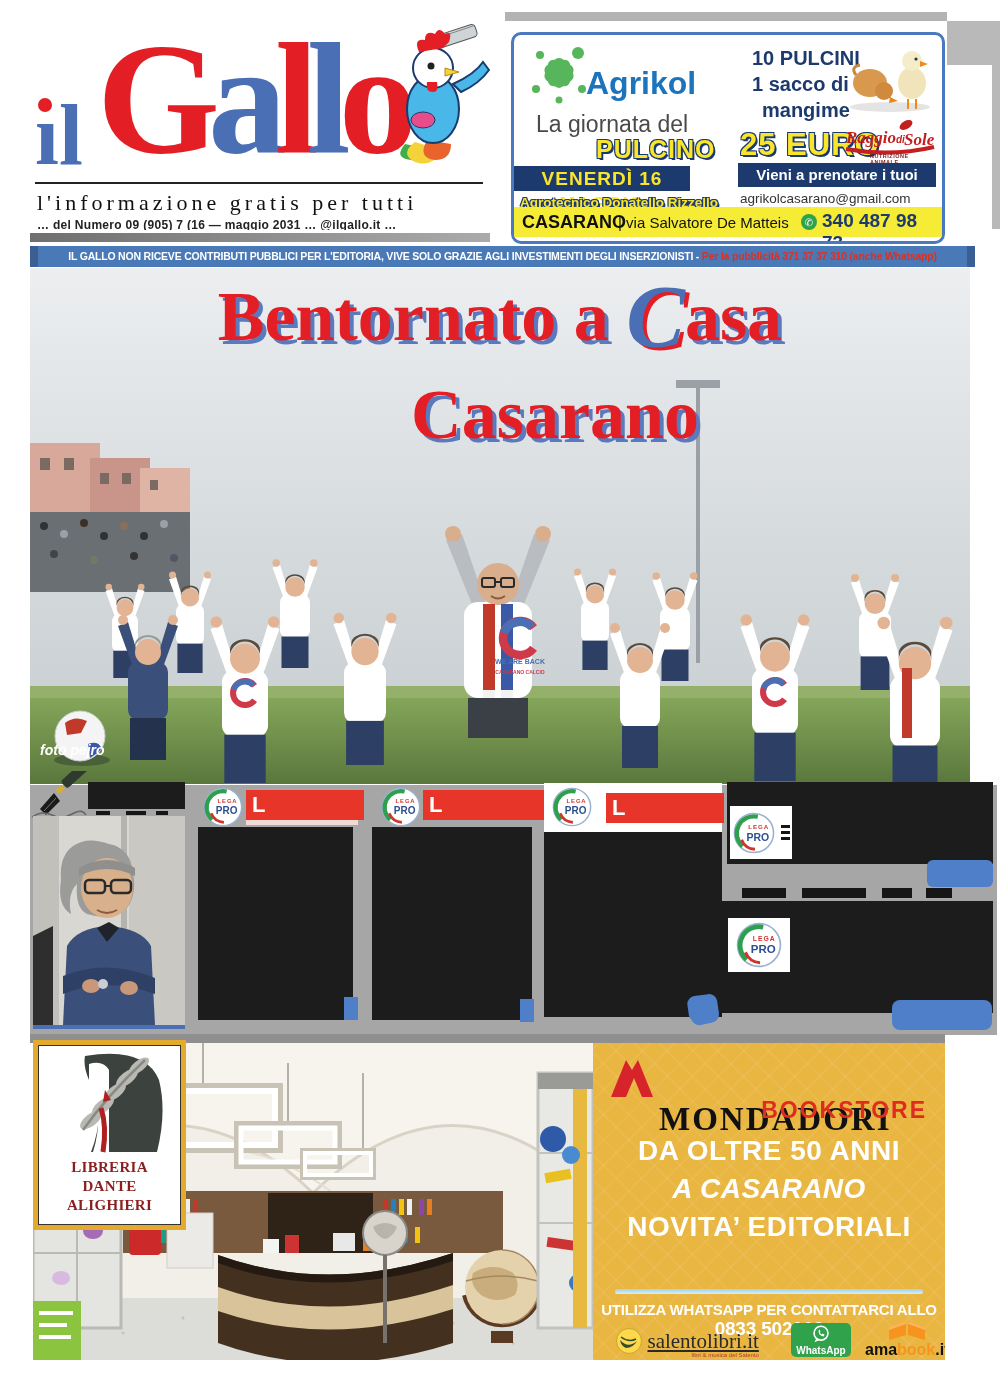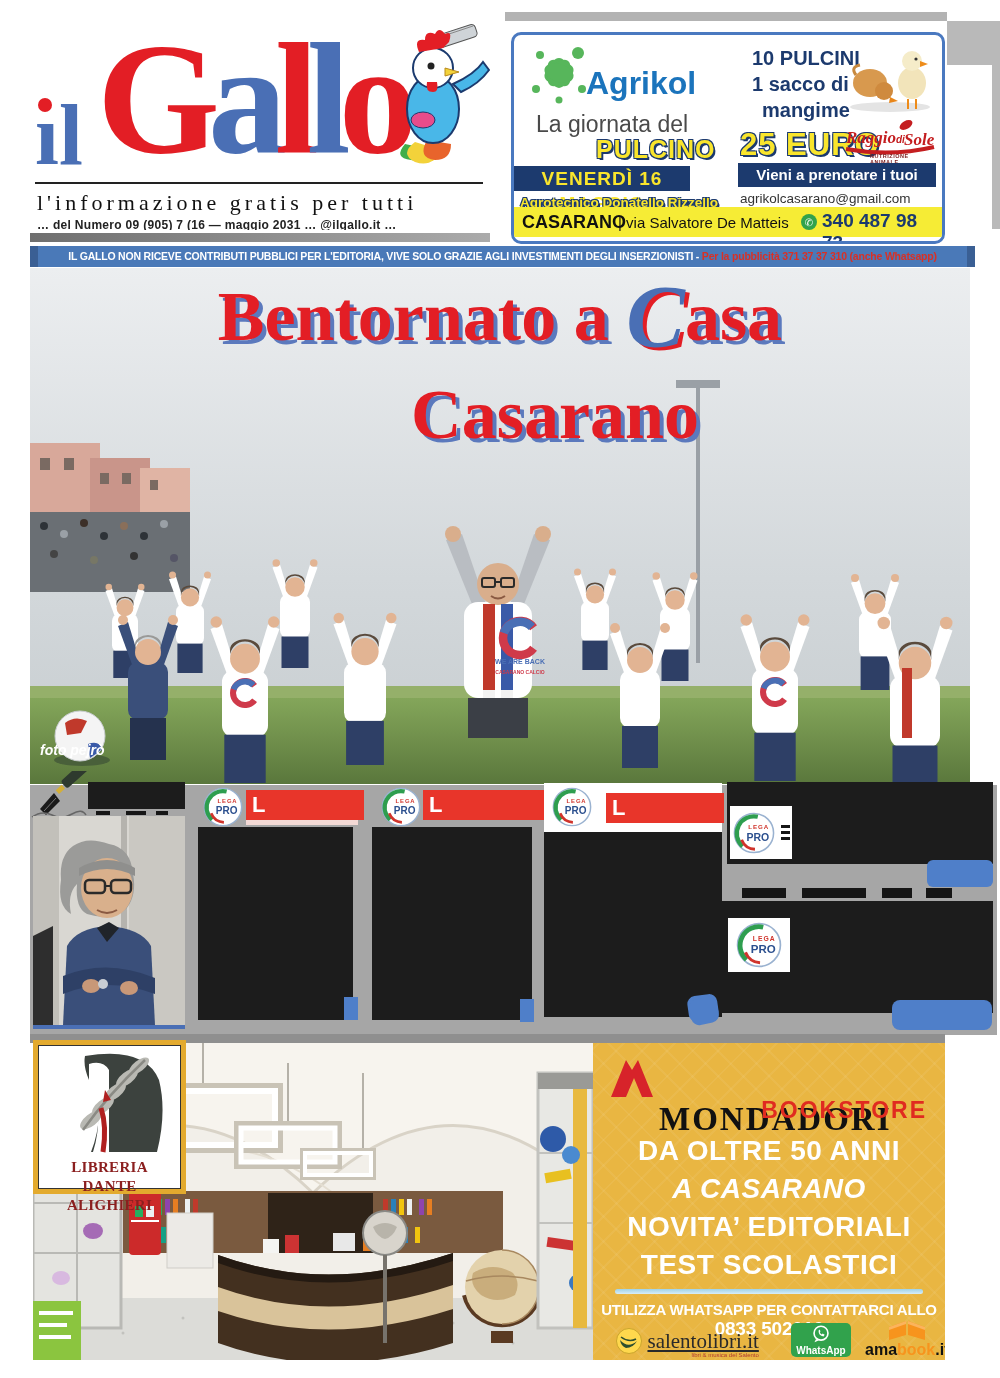--- a/index.html
+++ b/index.html
@@ -514,21 +514,21 @@
       <circle cx="520" cy="96" r="13" fill="#2e5aa8"></circle>
       <circle cx="538" cy="112" r="9" fill="#4a8ad0"></circle>
 
       <rect x="0" y="258" width="48" height="59" fill="#8bc53f"></rect>
       <rect x="6" y="268" width="34" height="4" fill="#fff"></rect>
       <rect x="6" y="280" width="28" height="4" fill="#fff"></rect>
       <rect x="6" y="292" width="32" height="4" fill="#fff"></rect>
     </svg>
   </div>
 
-  <div class="abs dante-card" style="left:33px;top:1040px;width:153px;height:154px;">
+  <div class="abs dante-card" style="left:33px;top:1040px;width:153px;height:190px;">
     <div class="dante-inner">
       <svg width="130" height="104" viewBox="0 0 130 104">
         <path d="M40,6 Q100,-4 114,30 Q122,62 112,102 L46,102 Q62,62 44,30 Q38,16 40,6 Z" fill="#3c423e"></path>
         <path d="M44,14 Q58,10 64,20 L64,102 L48,102 Q60,64 44,32 Z" fill="#fff"></path>
         <path d="M50,34 l-8,8 l8,5 l-5,8 l8,4" stroke="#fff" stroke-width="4" fill="none"></path>
         <g fill="#b9b9b3">
           <ellipse cx="46" cy="70" rx="13" ry="6" transform="rotate(-38 46 70)"></ellipse>
           <ellipse cx="58" cy="56" rx="13" ry="6" transform="rotate(-38 58 56)"></ellipse>
           <ellipse cx="70" cy="42" rx="13" ry="6" transform="rotate(-38 70 42)"></ellipse>
           <ellipse cx="82" cy="28" rx="13" ry="6" transform="rotate(-38 82 28)"></ellipse>
@@ -545,21 +545,20 @@
 
   <div class="abs mond" style="left:593px;top:1043px;width:352px;height:317px;">
     <svg class="abs" style="left:16px;top:14px;" width="44" height="42" viewBox="0 0 44 42">
       <polygon points="2,40 17,3 23,13 29,3 44,40 33,40 25,21 17,40" fill="#d7232a"></polygon>
     </svg>
     <div class="abs mond-brand" style="left:66px;top:16px;">MONDADORI</div>
     <div class="abs mond-book" style="right:18px;top:54px;">BOOKSTORE</div>
     <div class="abs mond-line" style="left:0;right:0;top:92px;">DA OLTRE 50 ANNI</div>
     <div class="abs mond-line" style="left:0;right:0;top:130px;font-style:italic;">A CASARANO</div>
     <div class="abs mond-line" style="left:0;right:0;top:168px;">NOVITA’ EDITORIALI</div>
-    <div class="abs mond-line" style="left:0;right:0;top:206px;">TEST SCOLASTICI</div>
     <div class="abs mond-div" style="left:22px;top:246px;width:308px;"></div>
     <div class="abs mond-contact" style="left:0;right:0;top:258px;">
       <span>UTILIZZA WHATSAPP PER CONTATTARCI ALLO </span><b>0833 502016</b>
     </div>
 
     <div class="abs" style="left:22px;top:284px;">
       <svg width="28" height="28" viewBox="0 0 28 28" style="vertical-align:-7px;">
         <circle cx="14" cy="14" r="12.5" fill="#ffd84d" stroke="#caa52d"></circle>
         <path d="M5,13 q8,9 17,1 q-4,7 -11,7 q-5,-2 -6,-8 Z" fill="#2f4f2f"></path>
         <path d="M6,10 q8,6 15,2" stroke="#2f4f2f" stroke-width="1.5" fill="none"></path>

